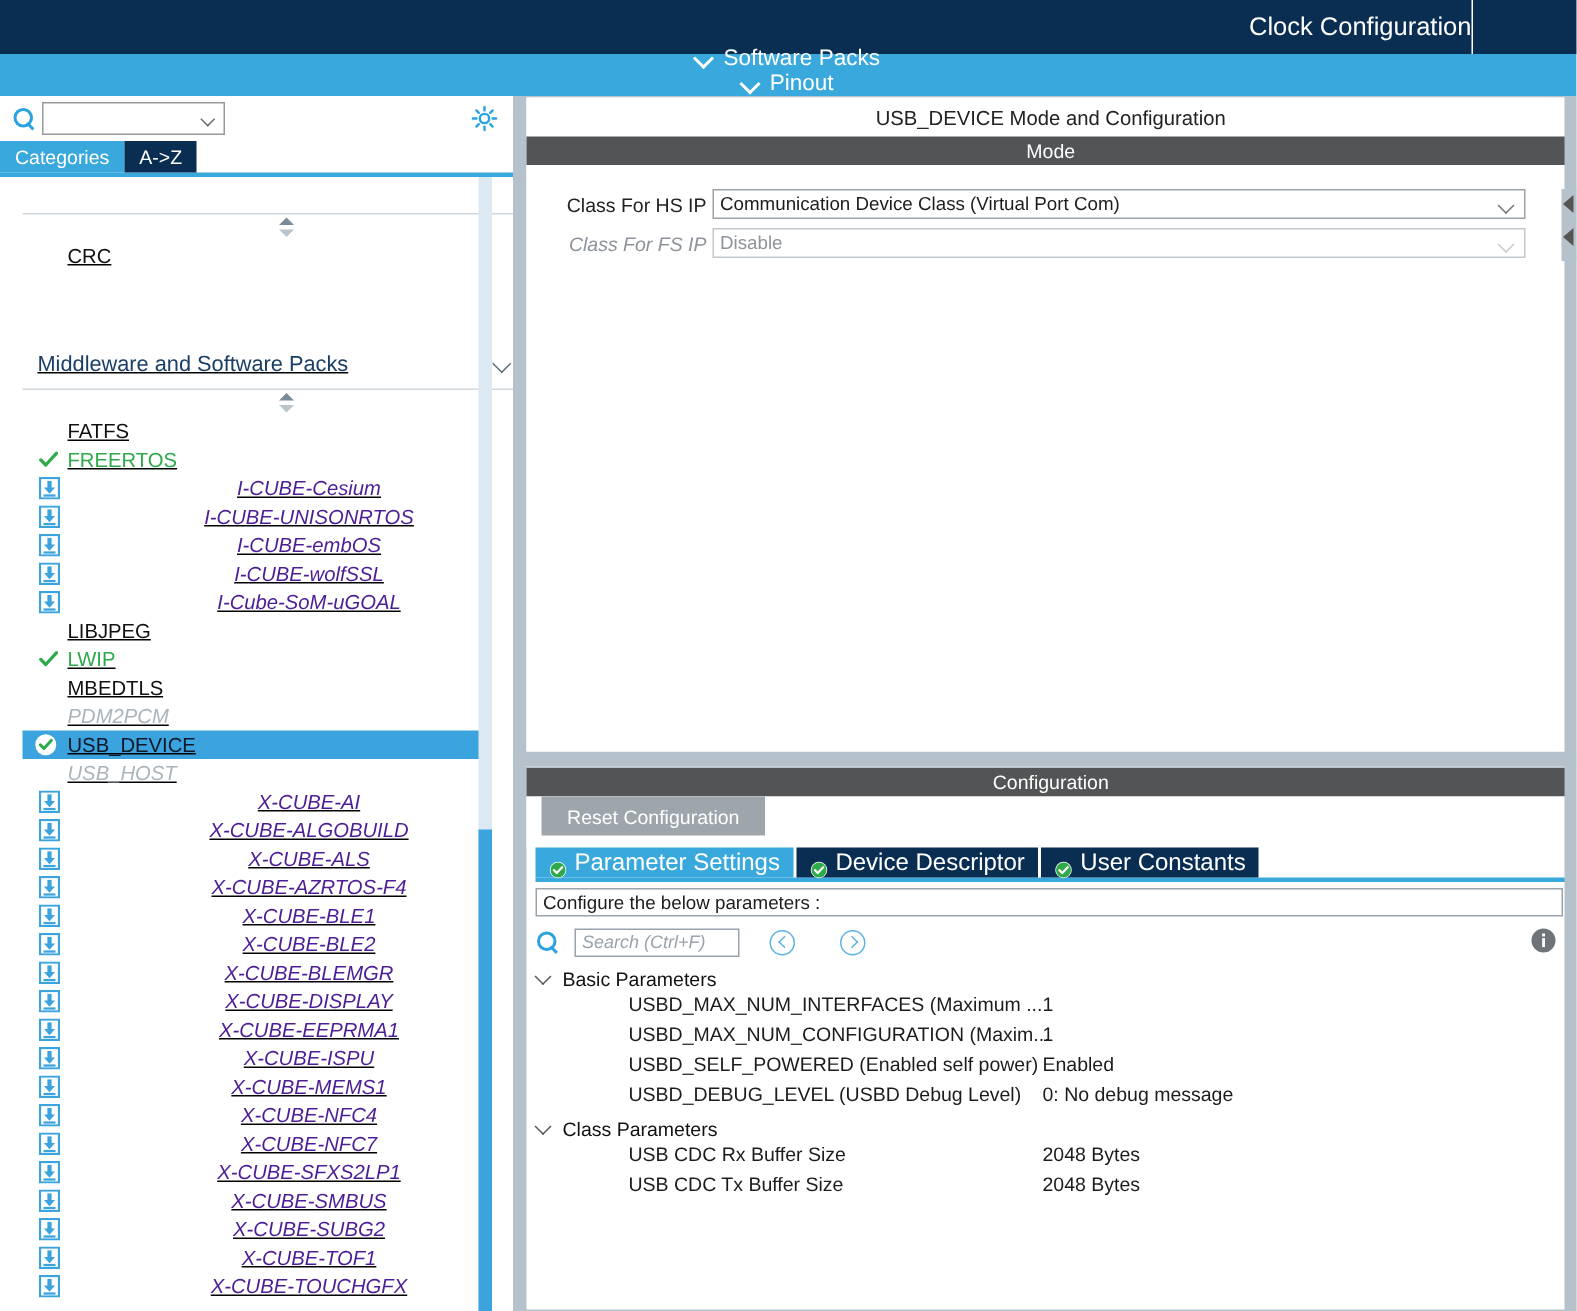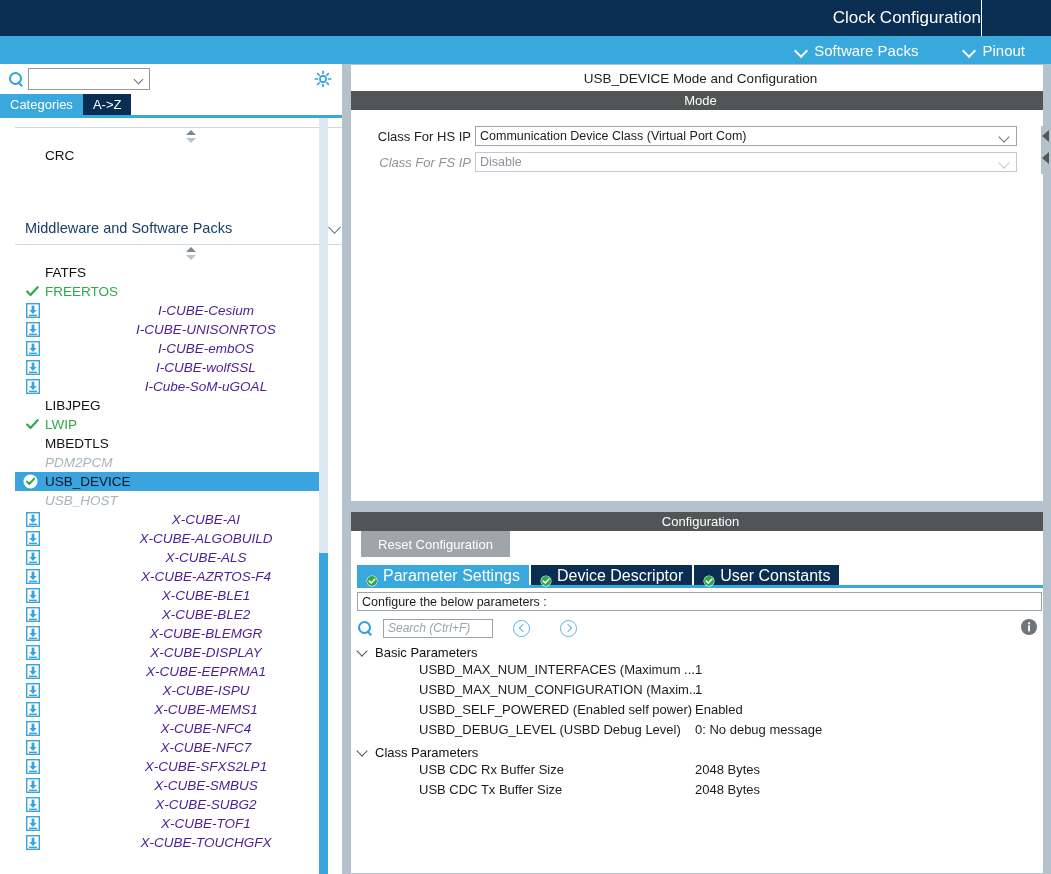--- a/index.html
+++ b/index.html
@@ -32,20 +32,21 @@
 
   
   .sub-bar {
     position: relative;
     height: 28px;
     width: 1051px;
     background: #39a8dc;
     display: flex;
     align-items: center;
     justify-content: flex-end;
+    flex-direction: column;
   }
   .sub-bar .spacer-left { width: 350px; background:#39a8dc; height:28px;}
   .sub-item {
     display: flex; align-items: center;
     color: #ffffff;
     font-size: 15px;
     height: 28px;
     padding: 0 10px;
     gap: 7px;
     cursor: default;
@@ -152,23 +153,24 @@
 
   .tree-wrap {
     flex: 1;
     position: relative;
     overflow: hidden;
     background: #ffffff;
     border-left: 1px solid #ffffff;
   }
   .tree-inner {
     position: absolute;
-    left: 0; top: 0;
+    left: 0; top: 15px;
     width: 366px;
     padding-left: 14px;
+    text-decoration: underline;
   }
   .cat-partial-top {
     height: 10px;
     border-bottom: 1px solid #cfd8de;
     margin-right: 8px;
     overflow: hidden;
     color:#1a3e66;
     font-size:14px;
   }
   .spin-updown {

